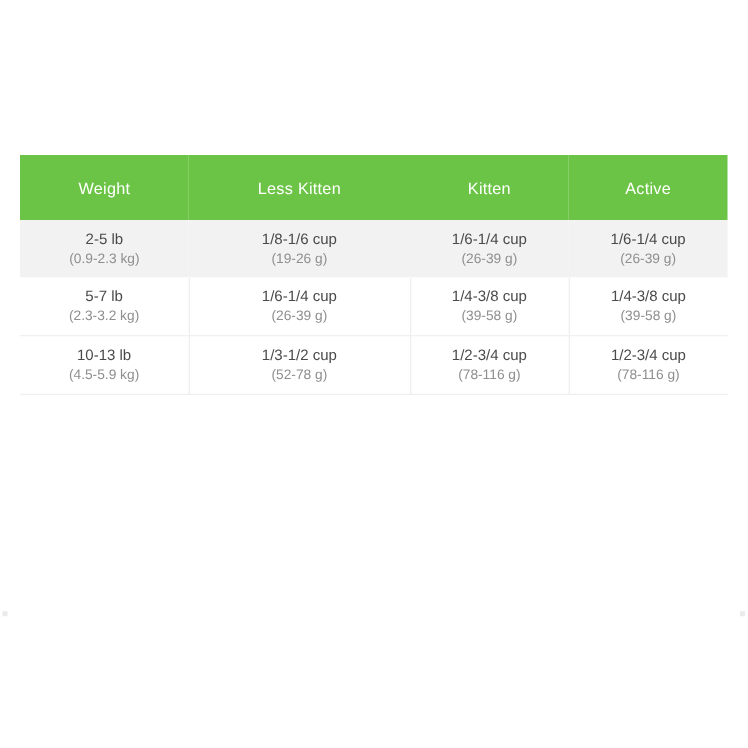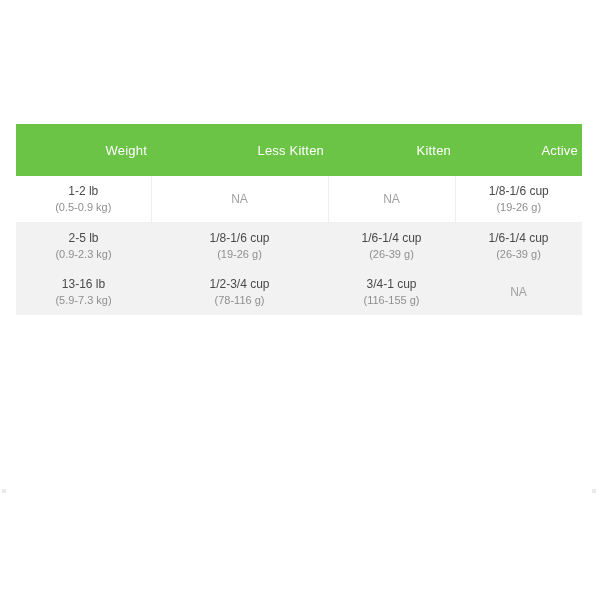--- a/index.html
+++ b/index.html
@@ -32,21 +32,21 @@
     table-layout: fixed;
     background: #ffffff;
   }
 
   .feeding-table thead th {
     background: #6cc446;
     color: #ffffff;
     font-size: 13px;
     font-weight: 400;
     letter-spacing: 0.2px;
-    text-align: right;
+    text-align: center;
     height: 52px;
     padding: 0 4px;
     border: none;
     vertical-align: middle;
   }
 
   .feeding-table tbody td {
     height: 46px;
     padding: 0 6px;
     text-align: center;
@@ -126,76 +126,79 @@
       <tr>
         <th>Weight</th>
         <th>Less Kitten</th>
         <th>Kitten</th>
         <th>Active</th>
       </tr>
     </thead>
 
     <tbody>
 
-      <tr class="row-odd">
-        <td>
-          <span class="cell-main">1-2 lb</span>
-          <span class="cell-sub">(0.5-0.9 kg)</span>
-        </td>
-        <td>
-          <span class="cell-na">NA</span>
-        </td>
-        <td>
-          <span class="cell-na">NA</span>
+
+      <tr class="row-even">
+        <td>
+          <span class="cell-main">2-5 lb</span>
+          <span class="cell-sub">(0.9-2.3 kg)</span>
         </td>
         <td>
           <span class="cell-main">1/8-1/6 cup</span>
           <span class="cell-sub">(19-26 g)</span>
         </td>
-      </tr>
-
-      <tr class="row-even">
-        <td>
-          <span class="cell-main">2-5 lb</span>
-          <span class="cell-sub">(0.9-2.3 kg)</span>
-        </td>
-        <td>
-          <span class="cell-main">1/8-1/6 cup</span>
-          <span class="cell-sub">(19-26 g)</span>
-        </td>
         <td>
           <span class="cell-main">1/6-1/4 cup</span>
           <span class="cell-sub">(26-39 g)</span>
         </td>
         <td>
           <span class="cell-main">1/6-1/4 cup</span>
           <span class="cell-sub">(26-39 g)</span>
         </td>
       </tr>
 
-
-
-
-      <tr class="row-even">
-        <td>
-          <span class="cell-main">13-16 lb</span>
-          <span class="cell-sub">(5.9-7.3 kg)</span>
+      <tr class="row-odd">
+        <td>
+          <span class="cell-main">5-7 lb</span>
+          <span class="cell-sub">(2.3-3.2 kg)</span>
+        </td>
+        <td>
+          <span class="cell-main">1/6-1/4 cup</span>
+          <span class="cell-sub">(26-39 g)</span>
+        </td>
+        <td>
+          <span class="cell-main">1/4-3/8 cup</span>
+          <span class="cell-sub">(39-58 g)</span>
+        </td>
+        <td>
+          <span class="cell-main">1/4-3/8 cup</span>
+          <span class="cell-sub">(39-58 g)</span>
+        </td>
+      </tr>
+
+
+      <tr class="row-odd">
+        <td>
+          <span class="cell-main">10-13 lb</span>
+          <span class="cell-sub">(4.5-5.9 kg)</span>
+        </td>
+        <td>
+          <span class="cell-main">1/3-1/2 cup</span>
+          <span class="cell-sub">(52-78 g)</span>
         </td>
         <td>
           <span class="cell-main">1/2-3/4 cup</span>
           <span class="cell-sub">(78-116 g)</span>
         </td>
         <td>
-          <span class="cell-main">3/4-1 cup</span>
-          <span class="cell-sub">(116-155 g)</span>
-        </td>
-        <td>
-          <span class="cell-na">NA</span>
-        </td>
-      </tr>
+          <span class="cell-main">1/2-3/4 cup</span>
+          <span class="cell-sub">(78-116 g)</span>
+        </td>
+      </tr>
+
 
     </tbody>
   </table>
 
   <div class="edge-mark left"></div>
   <div class="edge-mark right"></div>
 
 </div>
 
 </body></html>

